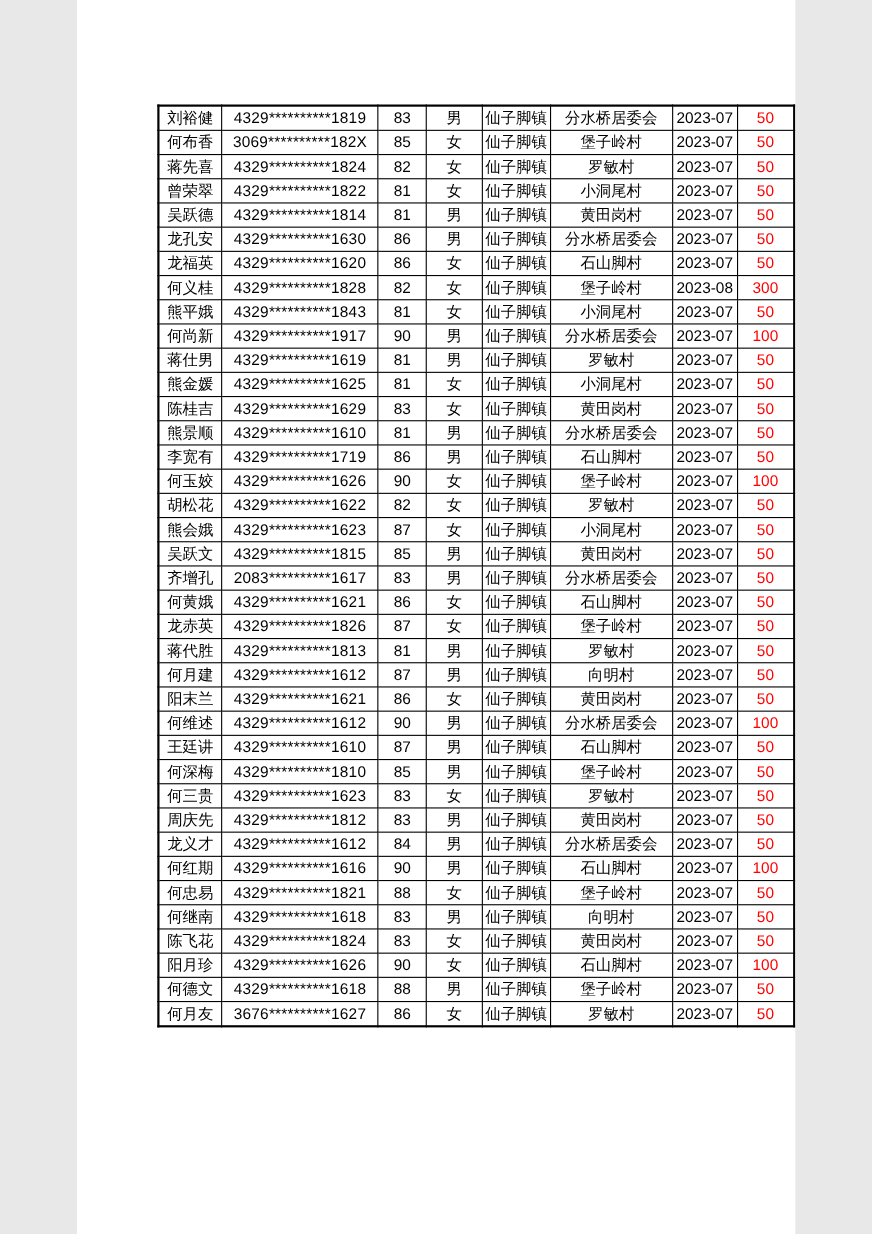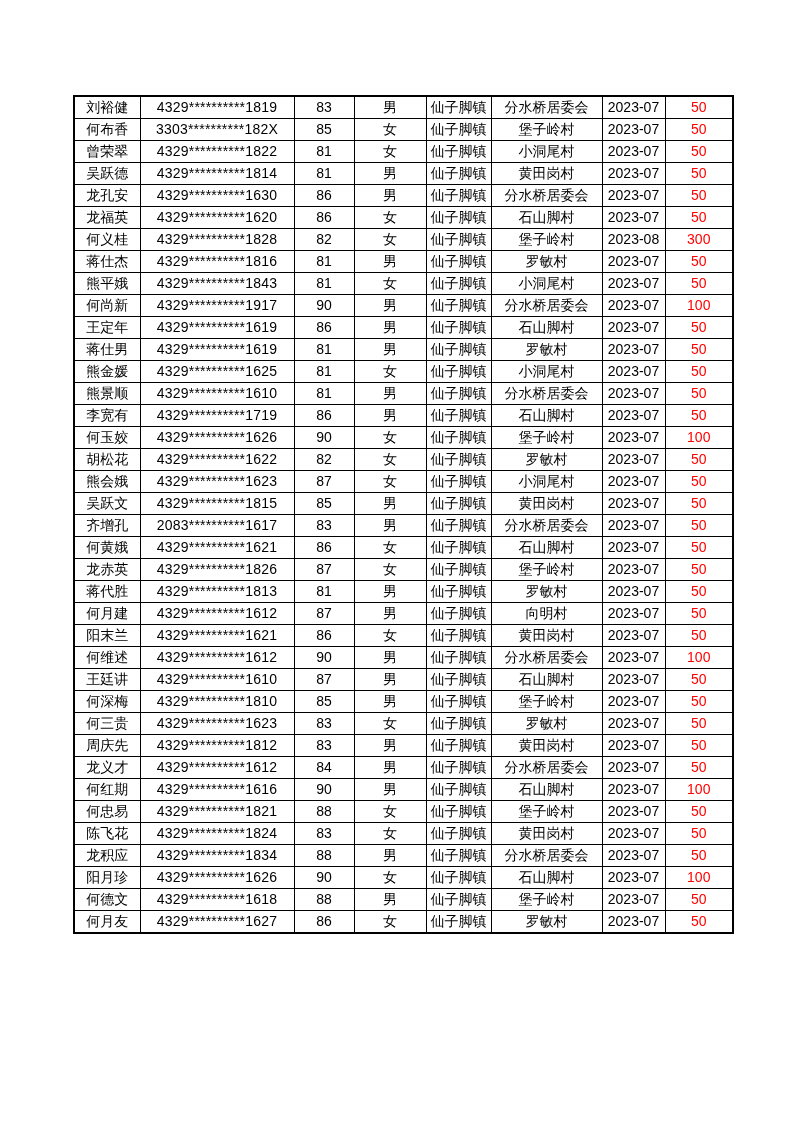--- a/index.html
+++ b/index.html
@@ -5,21 +5,21 @@
   :root {
     --page_bg: #ffffff;
     --text: #000000;
     --border: #000000;
     --amount: #ff0000;
   }
   * { margin: 0; padding: 0; box-sizing: border-box; }
   html, body { background: #e8e8e8; }
   .page {
     position: relative;
-    width: 793px;
+    width: 653px;
     height: 1122px;
     background: var(--page_bg, #fff);
     margin: 0 auto;
     font-family: "Liberation Sans", "DejaVu Sans", sans-serif;
     color: var(--text, #000);
     overflow: hidden;
   }
   table.grid {
     position: absolute;
     left: 73px;
@@ -83,26 +83,38 @@
     <td class="c-gender">男</td>
     <td class="c-town">仙子脚镇</td>
     <td class="c-village">
       <div class="clip-center">分水桥居委会</div>
     </td>
     <td class="c-month">2023-07</td>
     <td class="c-amount">50</td>
   </tr>
         <tr>
     <td class="c-name">何布香</td>
-    <td class="c-id">3303**********182X</td>
+    <td class="c-id">3069**********182X</td>
     <td class="c-age">85</td>
     <td class="c-gender">女</td>
     <td class="c-town">仙子脚镇</td>
     <td class="c-village">
       <div class="clip-center">堡子岭村</div>
+    </td>
+    <td class="c-month">2023-07</td>
+    <td class="c-amount">50</td>
+  </tr>
+        <tr>
+    <td class="c-name">蒋先喜</td>
+    <td class="c-id">4329**********1824</td>
+    <td class="c-age">82</td>
+    <td class="c-gender">女</td>
+    <td class="c-town">仙子脚镇</td>
+    <td class="c-village">
+      <div class="clip-center">罗敏村</div>
     </td>
     <td class="c-month">2023-07</td>
     <td class="c-amount">50</td>
   </tr>
         <tr>
     <td class="c-name">曾荣翠</td>
     <td class="c-id">4329**********1822</td>
     <td class="c-age">81</td>
     <td class="c-gender">女</td>
     <td class="c-town">仙子脚镇</td>
@@ -154,32 +166,20 @@
     <td class="c-age">82</td>
     <td class="c-gender">女</td>
     <td class="c-town">仙子脚镇</td>
     <td class="c-village">
       <div class="clip-center">堡子岭村</div>
     </td>
     <td class="c-month">2023-08</td>
     <td class="c-amount">300</td>
   </tr>
         <tr>
-    <td class="c-name">蒋仕杰</td>
-    <td class="c-id">4329**********1816</td>
-    <td class="c-age">81</td>
-    <td class="c-gender">男</td>
-    <td class="c-town">仙子脚镇</td>
-    <td class="c-village">
-      <div class="clip-center">罗敏村</div>
-    </td>
-    <td class="c-month">2023-07</td>
-    <td class="c-amount">50</td>
-  </tr>
-        <tr>
     <td class="c-name">熊平娥</td>
     <td class="c-id">4329**********1843</td>
     <td class="c-age">81</td>
     <td class="c-gender">女</td>
     <td class="c-town">仙子脚镇</td>
     <td class="c-village">
       <div class="clip-center">小洞尾村</div>
     </td>
     <td class="c-month">2023-07</td>
     <td class="c-amount">50</td>
@@ -190,51 +190,51 @@
     <td class="c-age">90</td>
     <td class="c-gender">男</td>
     <td class="c-town">仙子脚镇</td>
     <td class="c-village">
       <div class="clip-center">分水桥居委会</div>
     </td>
     <td class="c-month">2023-07</td>
     <td class="c-amount">100</td>
   </tr>
         <tr>
-    <td class="c-name">王定年</td>
-    <td class="c-id">4329**********1619</td>
-    <td class="c-age">86</td>
-    <td class="c-gender">男</td>
-    <td class="c-town">仙子脚镇</td>
-    <td class="c-village">
-      <div class="clip-center">石山脚村</div>
-    </td>
-    <td class="c-month">2023-07</td>
-    <td class="c-amount">50</td>
-  </tr>
-        <tr>
     <td class="c-name">蒋仕男</td>
     <td class="c-id">4329**********1619</td>
     <td class="c-age">81</td>
     <td class="c-gender">男</td>
     <td class="c-town">仙子脚镇</td>
     <td class="c-village">
       <div class="clip-center">罗敏村</div>
     </td>
     <td class="c-month">2023-07</td>
     <td class="c-amount">50</td>
   </tr>
         <tr>
     <td class="c-name">熊金媛</td>
     <td class="c-id">4329**********1625</td>
     <td class="c-age">81</td>
     <td class="c-gender">女</td>
     <td class="c-town">仙子脚镇</td>
     <td class="c-village">
       <div class="clip-center">小洞尾村</div>
+    </td>
+    <td class="c-month">2023-07</td>
+    <td class="c-amount">50</td>
+  </tr>
+        <tr>
+    <td class="c-name">陈桂吉</td>
+    <td class="c-id">4329**********1629</td>
+    <td class="c-age">83</td>
+    <td class="c-gender">女</td>
+    <td class="c-town">仙子脚镇</td>
+    <td class="c-village">
+      <div class="clip-center">黄田岗村</div>
     </td>
     <td class="c-month">2023-07</td>
     <td class="c-amount">50</td>
   </tr>
         <tr>
     <td class="c-name">熊景顺</td>
     <td class="c-id">4329**********1610</td>
     <td class="c-age">81</td>
     <td class="c-gender">男</td>
     <td class="c-town">仙子脚镇</td>
@@ -466,39 +466,39 @@
     <td class="c-age">88</td>
     <td class="c-gender">女</td>
     <td class="c-town">仙子脚镇</td>
     <td class="c-village">
       <div class="clip-center">堡子岭村</div>
     </td>
     <td class="c-month">2023-07</td>
     <td class="c-amount">50</td>
   </tr>
         <tr>
+    <td class="c-name">何继南</td>
+    <td class="c-id">4329**********1618</td>
+    <td class="c-age">83</td>
+    <td class="c-gender">男</td>
+    <td class="c-town">仙子脚镇</td>
+    <td class="c-village">
+      <div class="clip-center">向明村</div>
+    </td>
+    <td class="c-month">2023-07</td>
+    <td class="c-amount">50</td>
+  </tr>
+        <tr>
     <td class="c-name">陈飞花</td>
     <td class="c-id">4329**********1824</td>
     <td class="c-age">83</td>
     <td class="c-gender">女</td>
     <td class="c-town">仙子脚镇</td>
     <td class="c-village">
       <div class="clip-center">黄田岗村</div>
-    </td>
-    <td class="c-month">2023-07</td>
-    <td class="c-amount">50</td>
-  </tr>
-        <tr>
-    <td class="c-name">龙积应</td>
-    <td class="c-id">4329**********1834</td>
-    <td class="c-age">88</td>
-    <td class="c-gender">男</td>
-    <td class="c-town">仙子脚镇</td>
-    <td class="c-village">
-      <div class="clip-center">分水桥居委会</div>
     </td>
     <td class="c-month">2023-07</td>
     <td class="c-amount">50</td>
   </tr>
         <tr>
     <td class="c-name">阳月珍</td>
     <td class="c-id">4329**********1626</td>
     <td class="c-age">90</td>
     <td class="c-gender">女</td>
     <td class="c-town">仙子脚镇</td>
@@ -515,21 +515,21 @@
     <td class="c-gender">男</td>
     <td class="c-town">仙子脚镇</td>
     <td class="c-village">
       <div class="clip-center">堡子岭村</div>
     </td>
     <td class="c-month">2023-07</td>
     <td class="c-amount">50</td>
   </tr>
         <tr>
     <td class="c-name">何月友</td>
-    <td class="c-id">4329**********1627</td>
+    <td class="c-id">3676**********1627</td>
     <td class="c-age">86</td>
     <td class="c-gender">女</td>
     <td class="c-town">仙子脚镇</td>
     <td class="c-village">
       <div class="clip-center">罗敏村</div>
     </td>
     <td class="c-month">2023-07</td>
     <td class="c-amount">50</td>
   </tr>
       </tbody>

